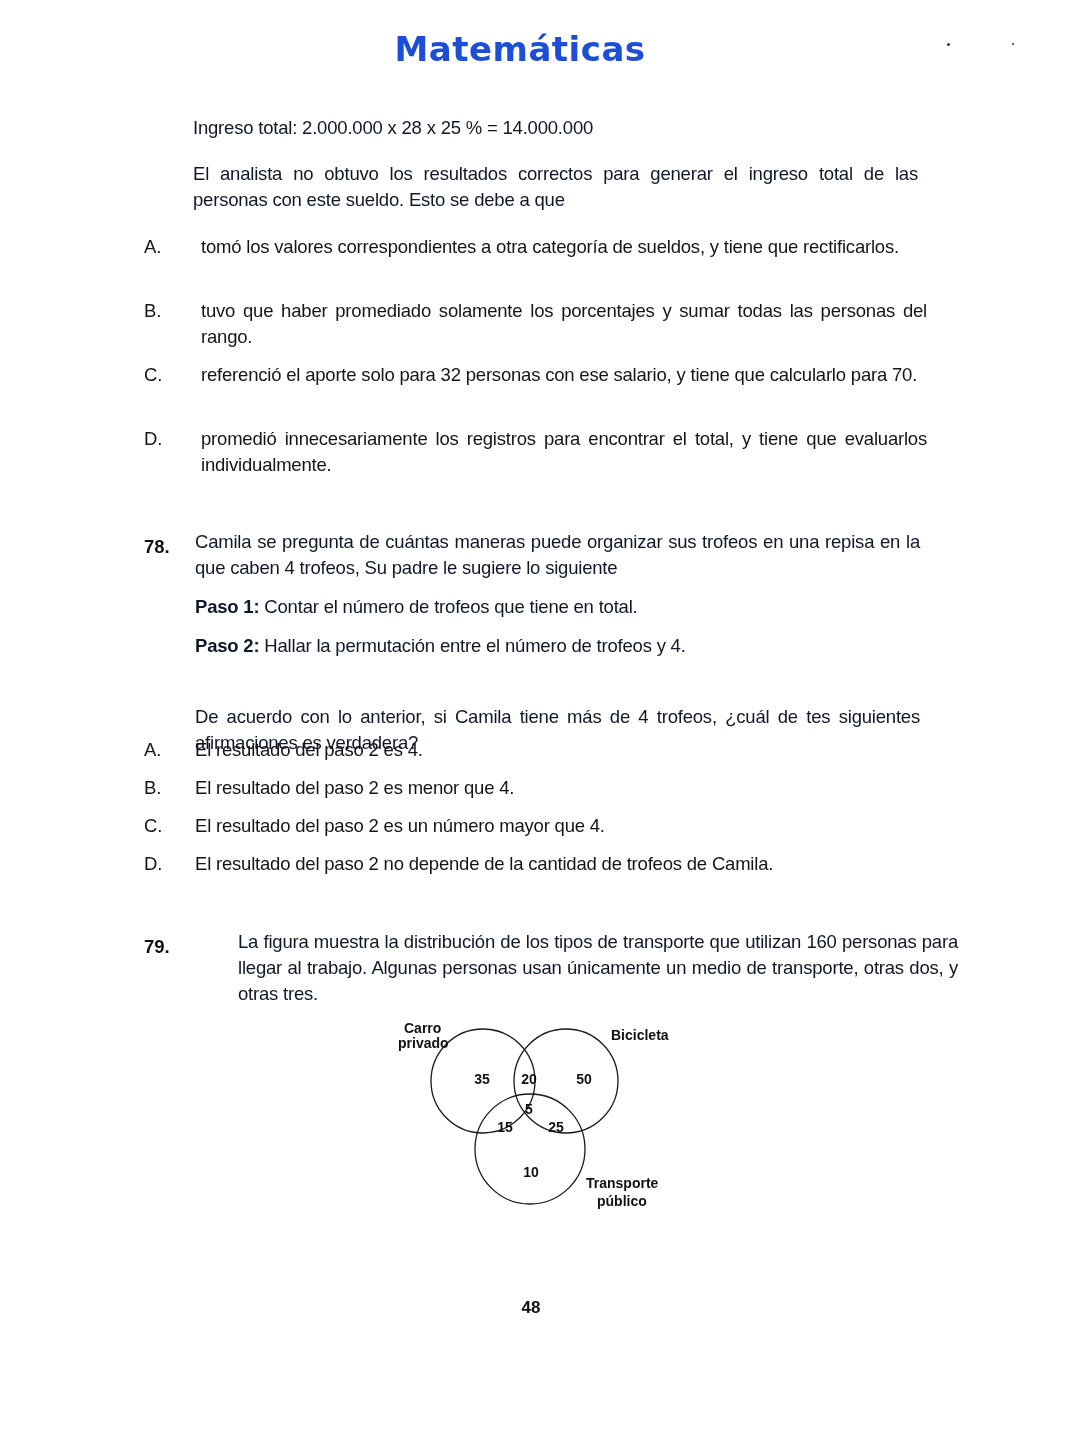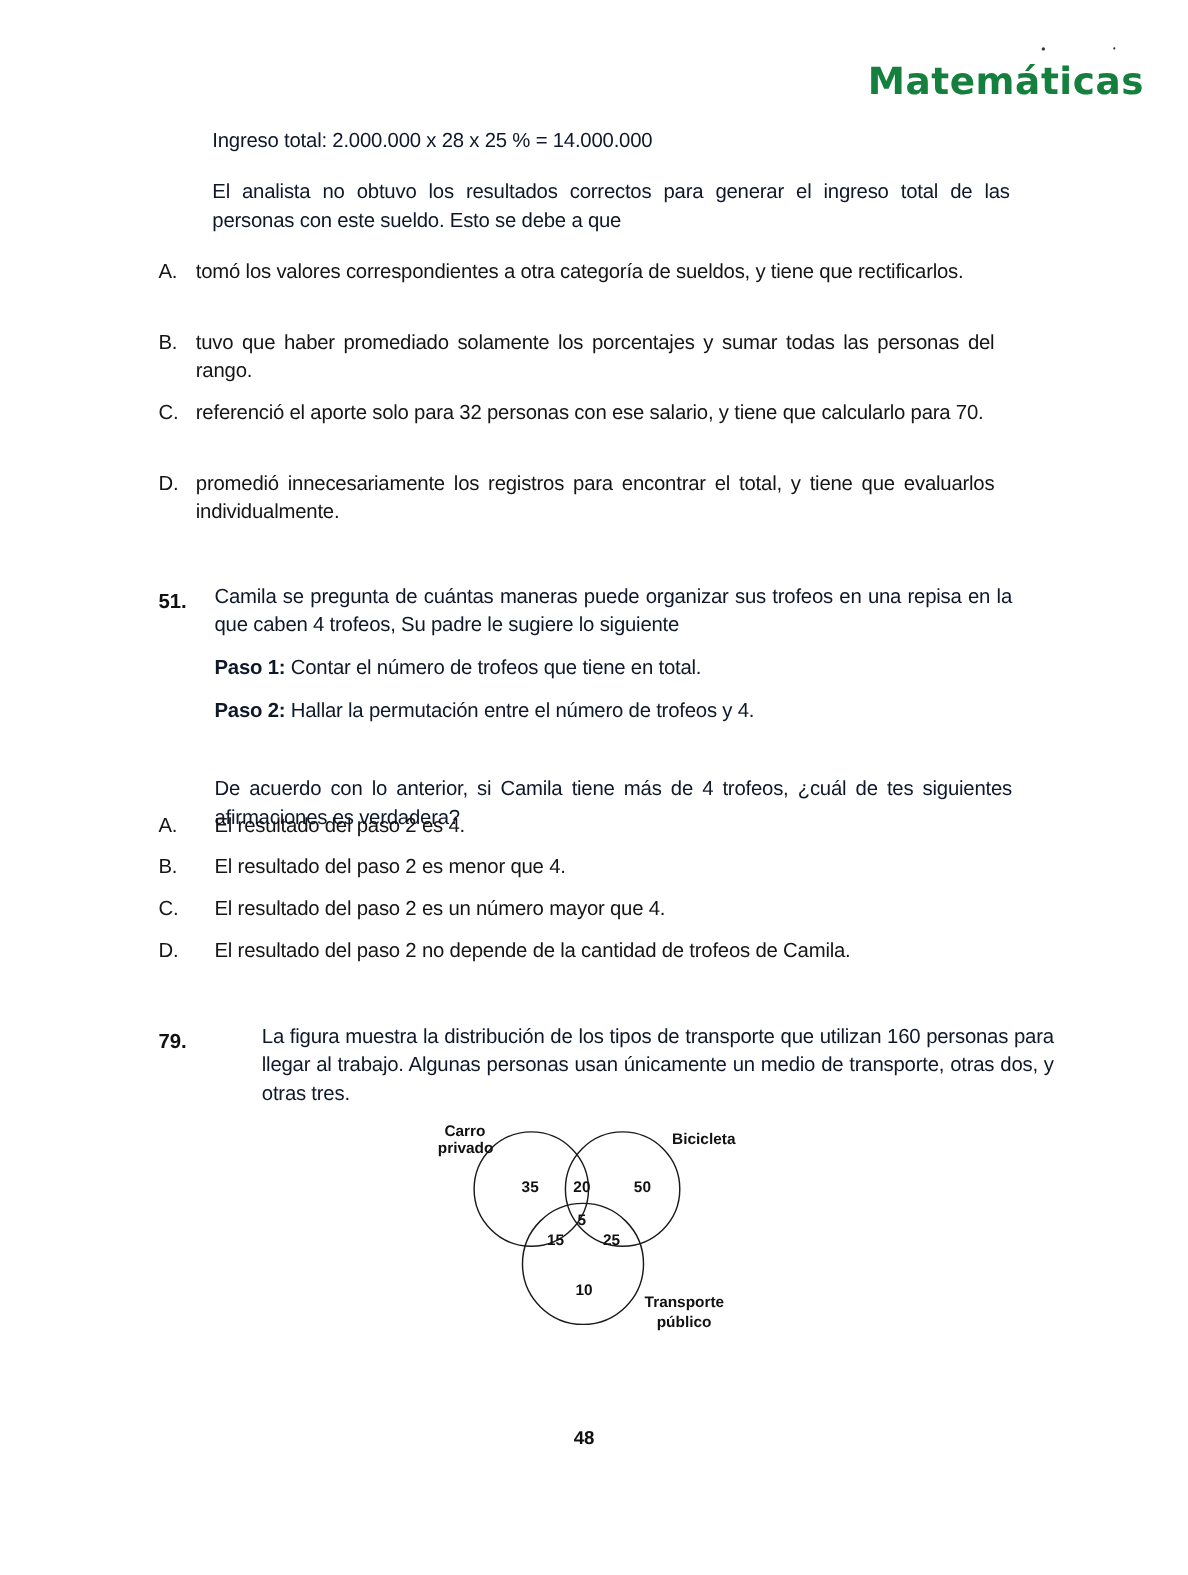--- a/index.html
+++ b/index.html
@@ -10,29 +10,29 @@
     body {
       width: 1080px;
       height: 1432px;
       position: relative;
       overflow: hidden;
       color: #111111;
       font-family: "Liberation Sans", sans-serif;
     }
     .page-title {
       position: absolute;
-      top: 54px;
+      top: 29px;
       left: 0;
       width: 1040px;
-      text-align: right;
+      text-align: center;
       font-family: "DejaVu Sans", sans-serif;
       font-size: 34px;
       font-weight: bold;
       letter-spacing: 0.5px;
-      color: #15803d;
+      color: #1d4ed8;
     }
     .block {
       position: absolute;
       left: 193px;
       width: 725px;
       font-size: 18.5px;
       line-height: 26px;
       color: #0f172a;
       transform-origin: left top;
     }
@@ -50,21 +50,21 @@
       color: #151515;
     }
     .opt .letter {
       position: absolute;
       left: 0;
       top: 0;
       width: 40px;
     }
     .opt .text {
       position: absolute;
-      left: 34px;
+      left: 57px;
       top: 0;
       width: 726px;
       text-align: justify;
       text-align-last: left;
     }
     .qnum {
       position: absolute;
       left: 144px;
       font-weight: bold;
       font-size: 18.5px;
@@ -120,21 +120,21 @@
 </div>
 <div class="opt narrow" style="top:362px;">
   <span class="letter">C.</span>
   <span class="text">referenció el aporte solo para 32 personas con ese salario, y tiene que calcularlo para 70.</span>
 </div>
 <div class="opt narrow" style="top:426px;">
   <span class="letter">D.</span>
   <span class="text">promedió innecesariamente los registros para encontrar el total, y tiene que evaluarlos individualmente.</span>
 </div>
 
-<div class="qnum" style="top:534px;">51.</div>
+<div class="qnum" style="top:534px;">78.</div>
 <div class="block narrow justify" style="top:529px;left:195px;">Camila se pregunta de cuántas maneras puede organizar sus trofeos en una repisa en la que caben 4 trofeos, Su padre le sugiere lo siguiente</div>
 
 <div class="block narrow" style="top:594px;left:195px;">
   <span class="bold">Paso 1:</span><span> Contar el número de trofeos que tiene en total.</span>
 </div>
 <div class="block narrow" style="top:633px;left:195px;">
   <span class="bold">Paso 2:</span><span> Hallar la permutación entre el número de trofeos y 4.</span>
 </div>
 
 <div class="block narrow justify" style="top:704px;left:195px;">De acuerdo con lo anterior, si Camila tiene más de 4 trofeos, ¿cuál de tes siguientes afirmaciones es verdadera?</div>

